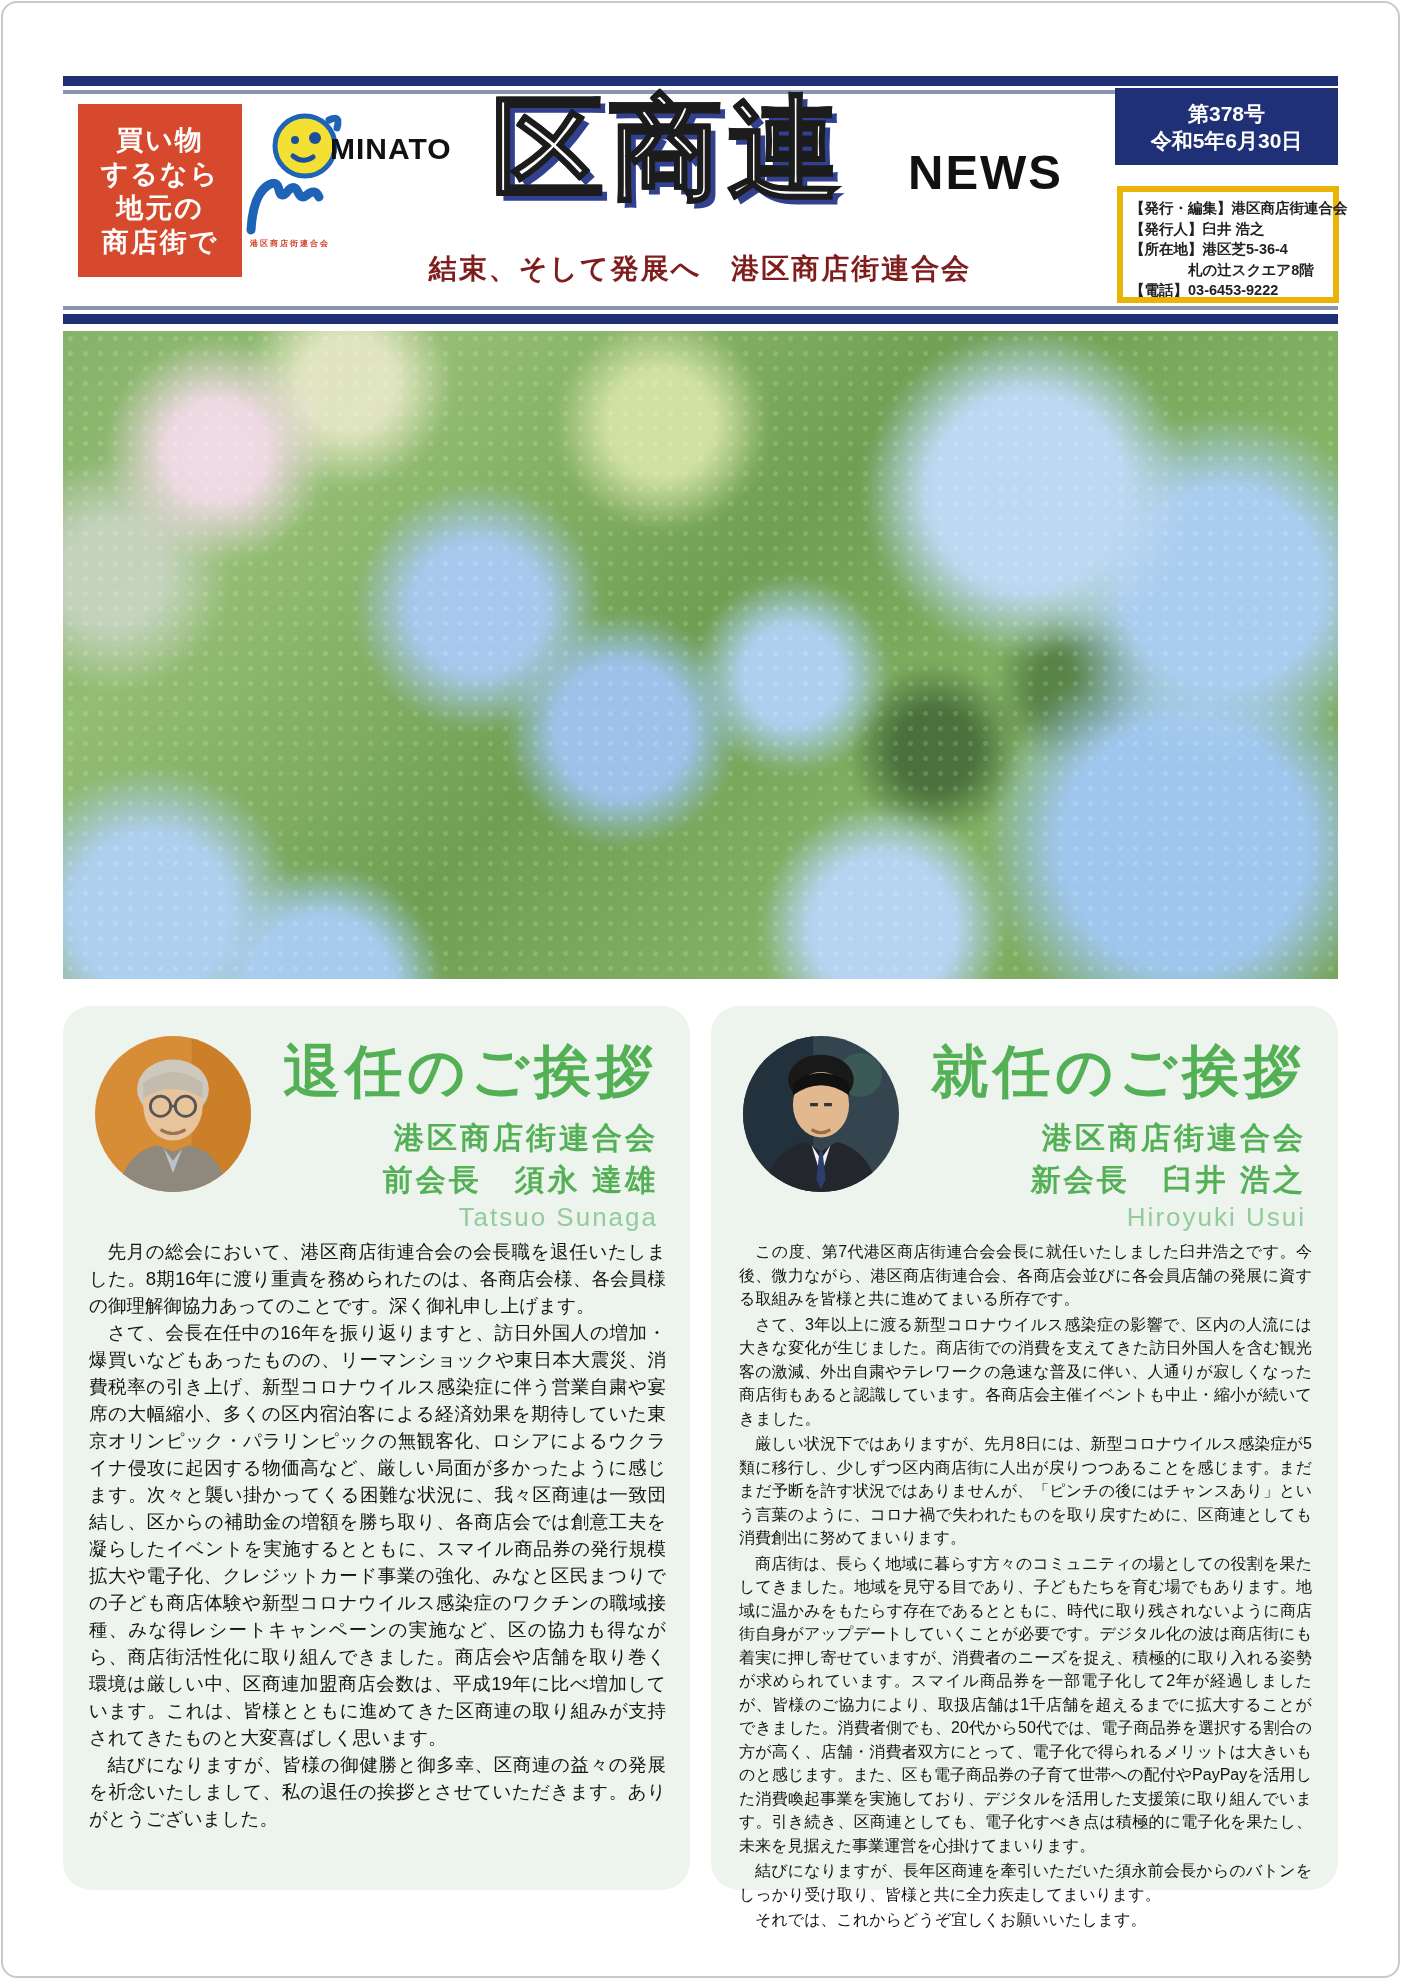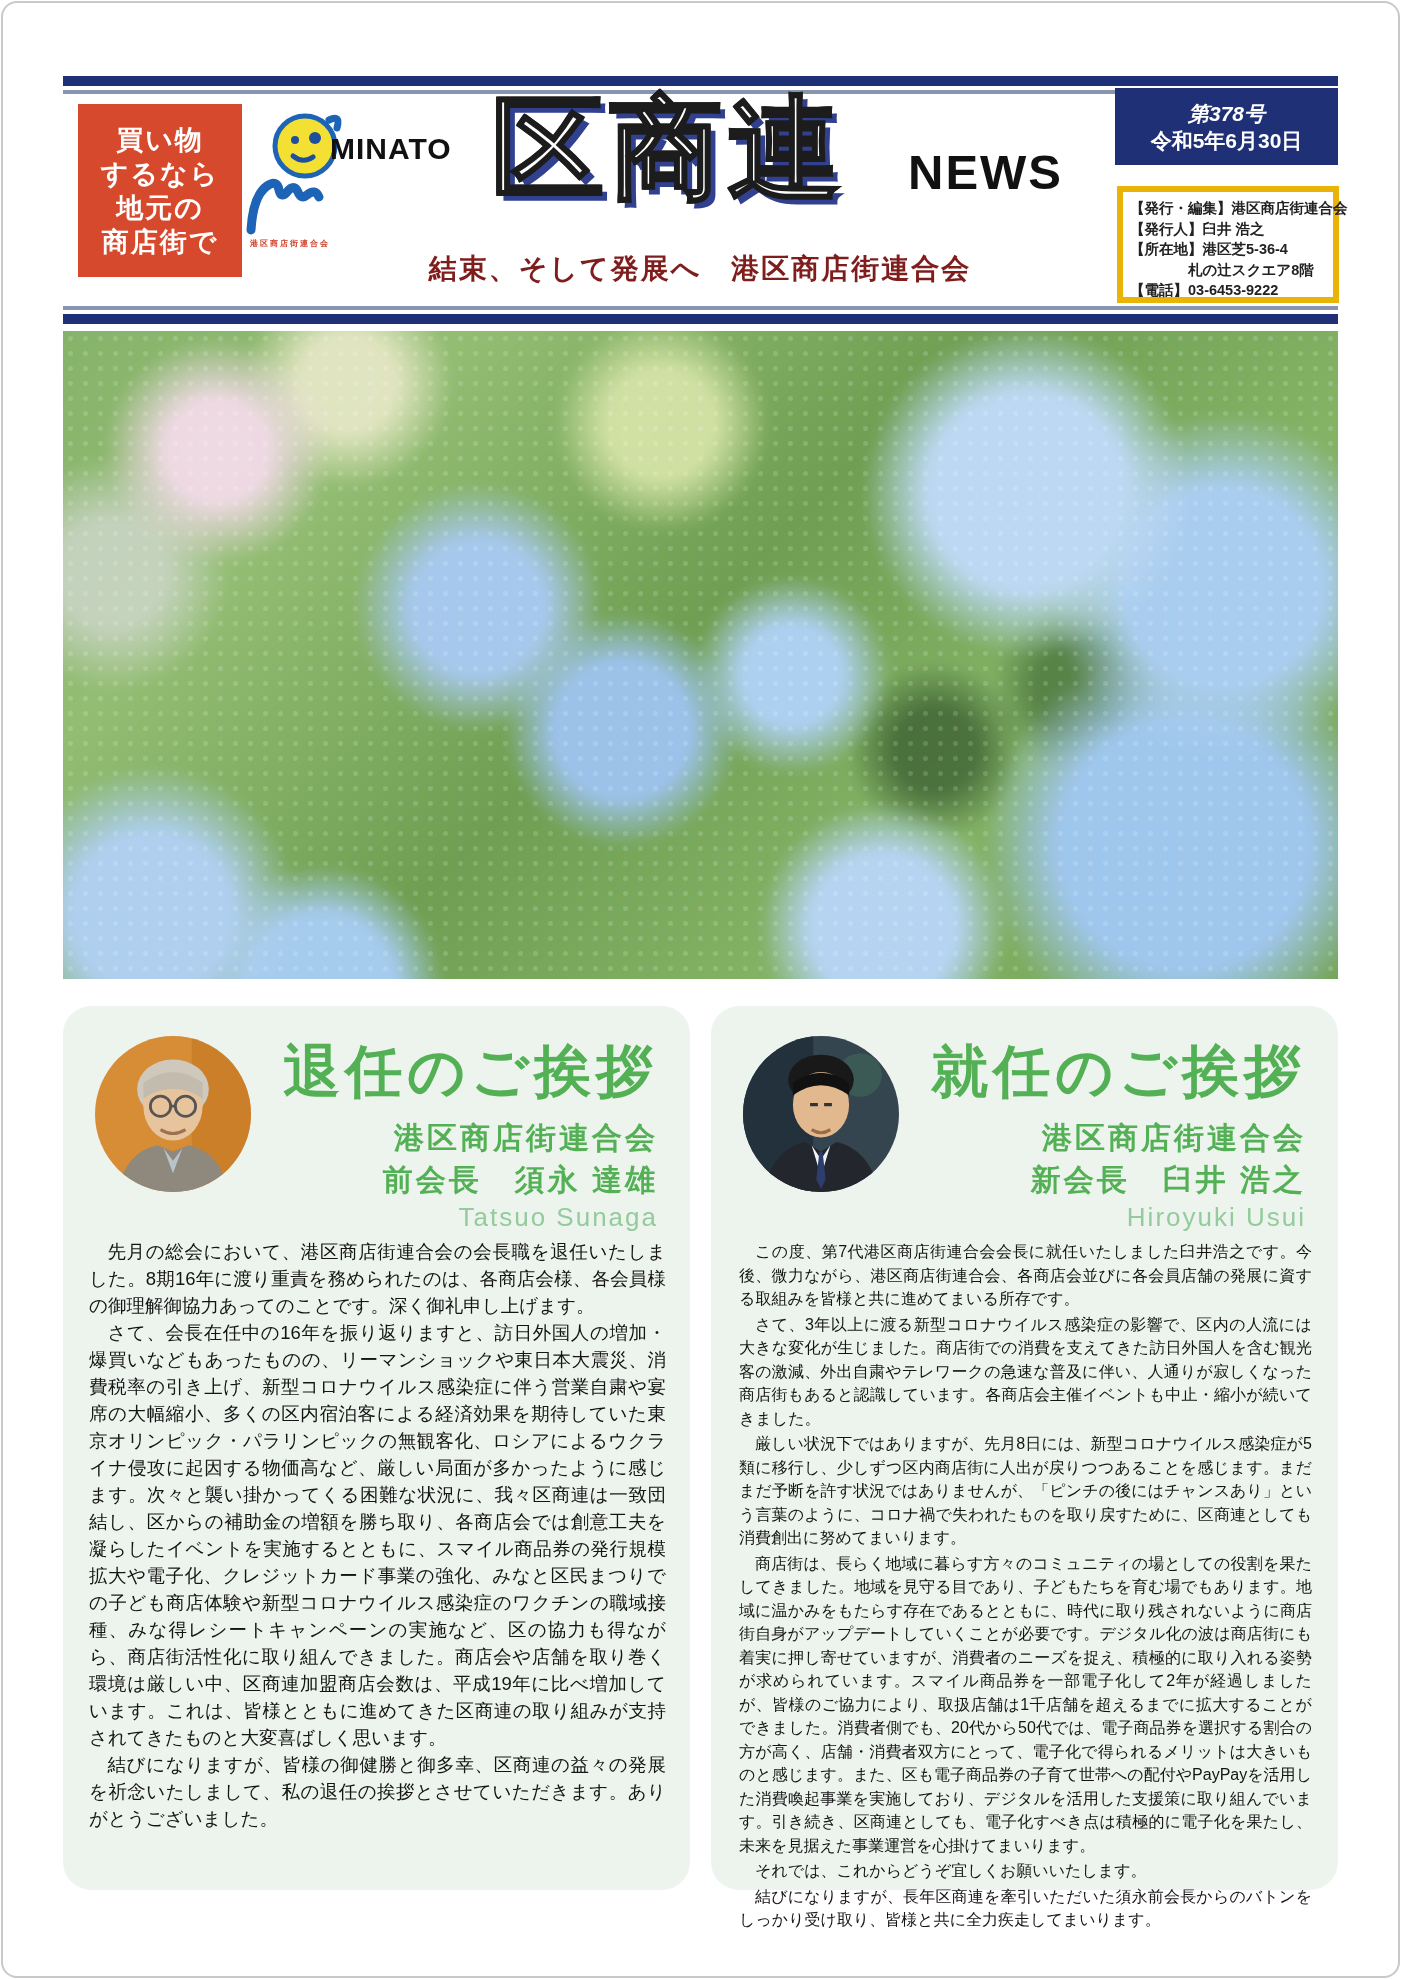--- a/index.html
+++ b/index.html
@@ -28,21 +28,21 @@
   .t-kanji{left:492px;top:74px;font-family:"DejaVu Serif","Liberation Serif",serif;
            font-weight:bold;font-size:112px;letter-spacing:6px;color:#fff;
            -webkit-text-stroke:2.5px #1c1c1c;
            text-shadow:6px 6px 0 #31418f, 1px 1px 0 #1c1c1c,-1px -1px 0 #1c1c1c,1px -1px 0 #1c1c1c,-1px 1px 0 #1c1c1c;}
   .t-news{left:908px;top:144px;font-size:49px;font-weight:bold;letter-spacing:2px;color:#111;}
   .subtitle{left:300px;top:250px;width:800px;text-align:center;font-size:28px;font-weight:bold;color:#7f1d1d;letter-spacing:2px;}
 
   
   .issue{left:1115px;top:88px;width:223px;height:77px;background:#203076;color:#fff;
          display:flex;flex-direction:column;justify-content:center;text-align:center;}
-  .issue .no{font-size:21px;font-weight:bold;line-height:27px;font-style:italic;}
+  .issue .no{font-size:21px;font-weight:bold;line-height:27px;}
   .issue .date{font-size:21px;font-weight:bold;line-height:27px;}
   .publisher{left:1117px;top:186px;width:222px;height:117px;border:6px solid #eab308;background:#fff;
              padding:6px 7px;box-sizing:border-box;}
   .publisher div{font-size:14.5px;font-weight:bold;line-height:20.5px;color:#222;white-space:nowrap;}
   .publisher div.indent{padding-left:58px;}
 
   
   .photo{left:63px;top:331px;width:1275px;height:648px;overflow:hidden;background:#7fae62;}
   .photo-inner{position:absolute;inset:-16px;filter:blur(5px);
     background:
@@ -184,17 +184,17 @@
       <div class="card-title">就任のご挨拶</div>
       <div class="card-org">港区商店街連合会</div>
       <div class="card-role">新会長　臼井 浩之</div>
       <div class="card-romaji">Hiroyuki Usui</div>
     </div>
     <div class="body-right">
       <p>この度、第7代港区商店街連合会会長に就任いたしました臼井浩之です。今後、微力ながら、港区商店街連合会、各商店会並びに各会員店舗の発展に資する取組みを皆様と共に進めてまいる所存です。</p>
       <p>さて、3年以上に渡る新型コロナウイルス感染症の影響で、区内の人流には大きな変化が生じました。商店街での消費を支えてきた訪日外国人を含む観光客の激減、外出自粛やテレワークの急速な普及に伴い、人通りが寂しくなった商店街もあると認識しています。各商店会主催イベントも中止・縮小が続いてきました。</p>
       <p>厳しい状況下ではありますが、先月8日には、新型コロナウイルス感染症が5類に移行し、少しずつ区内商店街に人出が戻りつつあることを感じます。まだまだ予断を許す状況ではありませんが、「ピンチの後にはチャンスあり」という言葉のように、コロナ禍で失われたものを取り戻すために、区商連としても消費創出に努めてまいります。</p>
       <p>商店街は、長らく地域に暮らす方々のコミュニティの場としての役割を果たしてきました。地域を見守る目であり、子どもたちを育む場でもあります。地域に温かみをもたらす存在であるとともに、時代に取り残されないように商店街自身がアップデートしていくことが必要です。デジタル化の波は商店街にも着実に押し寄せていますが、消費者のニーズを捉え、積極的に取り入れる姿勢が求められています。スマイル商品券を一部電子化して2年が経過しましたが、皆様のご協力により、取扱店舗は1千店舗を超えるまでに拡大することができました。消費者側でも、20代から50代では、電子商品券を選択する割合の方が高く、店舗・消費者双方にとって、電子化で得られるメリットは大きいものと感じます。また、区も電子商品券の子育て世帯への配付やPayPayを活用した消費喚起事業を実施しており、デジタルを活用した支援策に取り組んでいます。引き続き、区商連としても、電子化すべき点は積極的に電子化を果たし、未来を見据えた事業運営を心掛けてまいります。</p>
+      <p>結びになりますが、長年区商連を牽引いただいた須永前会長からのバトンをしっかり受け取り、皆様と共に全力疾走してまいります。</p>
       <p>それでは、これからどうぞ宜しくお願いいたします。</p>
-      <p>結びになりますが、長年区商連を牽引いただいた須永前会長からのバトンをしっかり受け取り、皆様と共に全力疾走してまいります。</p>
     </div>
   </div>
 </div>
 
 </body></html>

